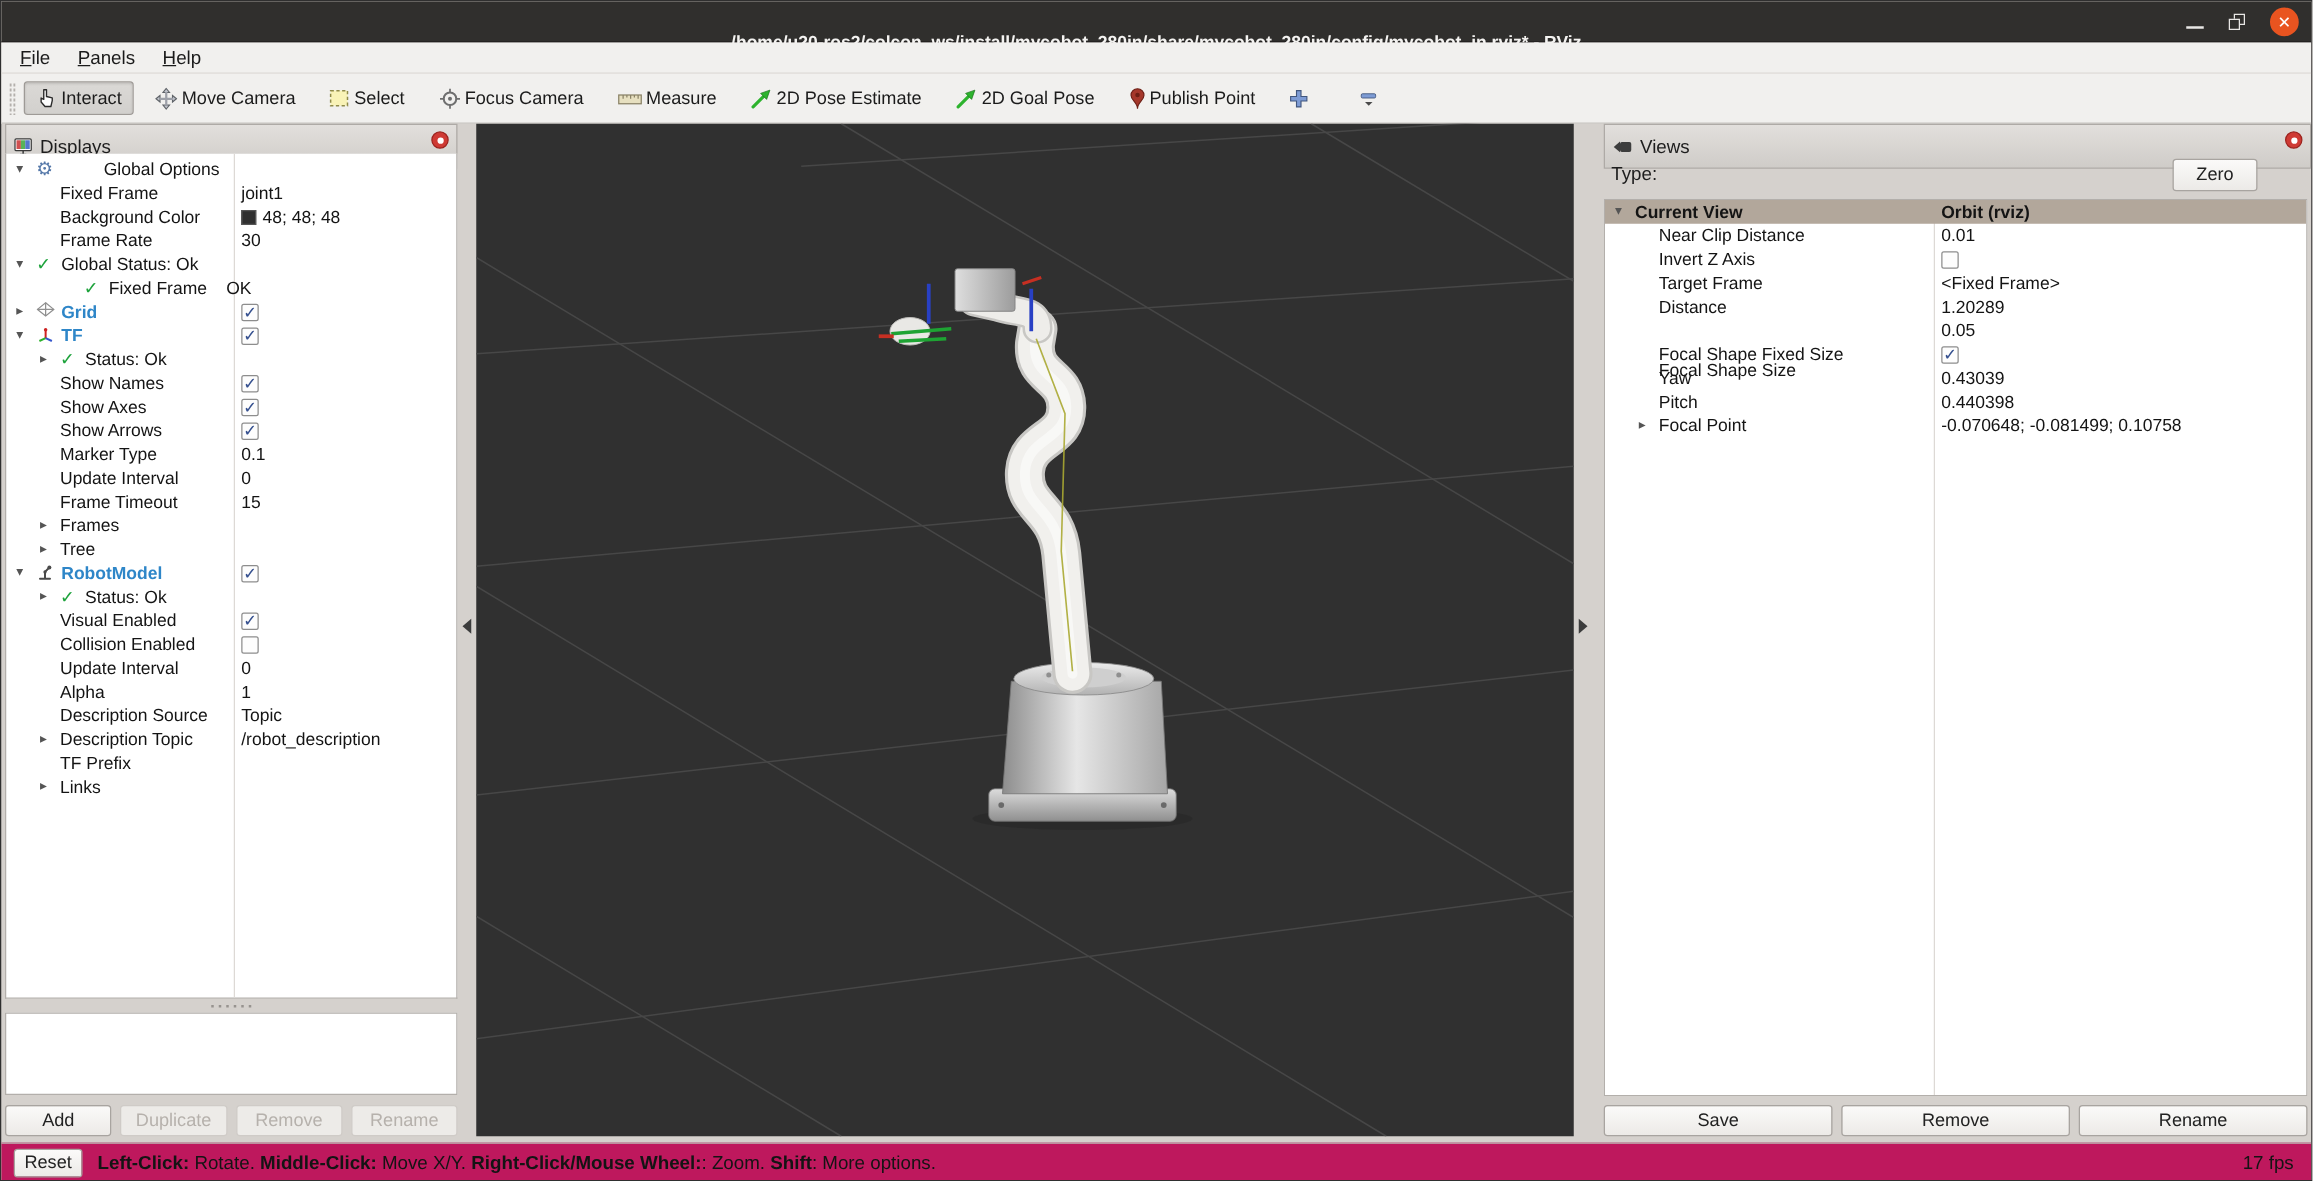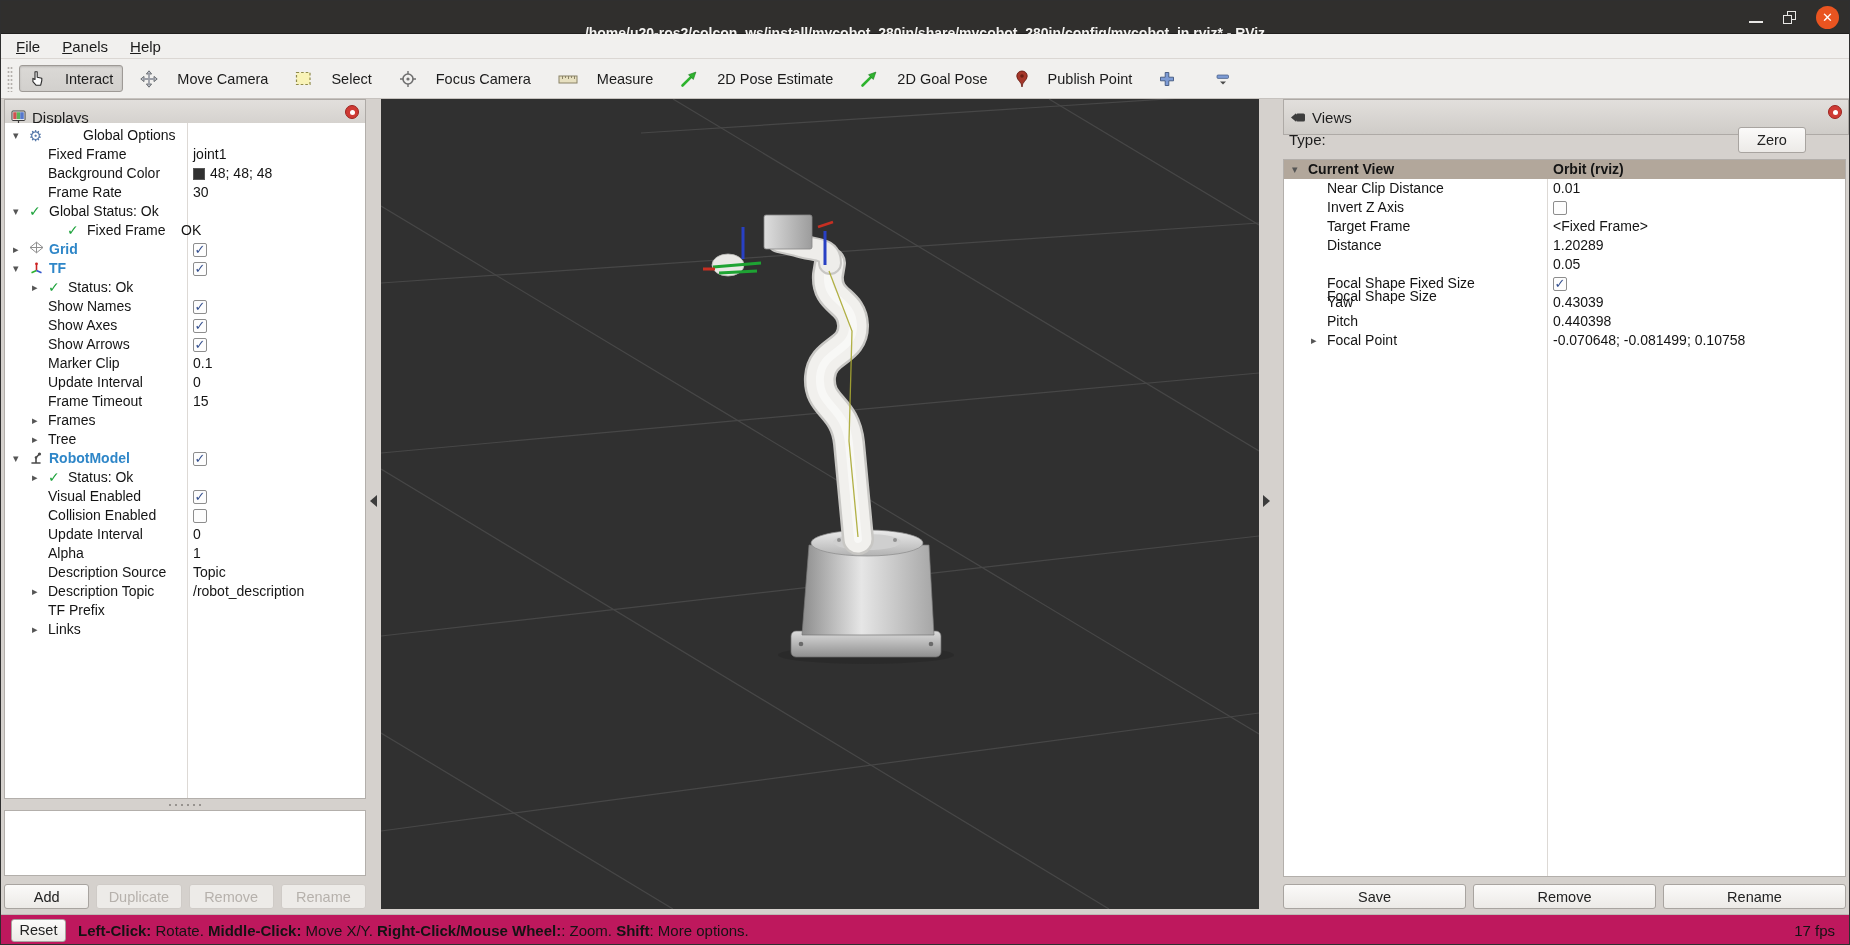--- a/index.html
+++ b/index.html
@@ -24,21 +24,21 @@
   .menubar { position:absolute; left:0; top:33px; width:100%; height:25px; background:#f1f0ee;
              border-bottom:1px solid #dbd7d3; display:flex; align-items:center; padding-left:4px; }
   .menu-item { font-size:15px; color:#1a1a1a; padding:2px 11px; }
   .menu-item::first-letter { text-decoration:underline; }
 
   
   .toolbar { position:absolute; left:0; top:58px; width:100%; height:40px; background:#f1f0ee;
              border-bottom:1px solid #c6c2be; display:flex; align-items:center; padding-left:4px; }
   .tb-grip { width:6px; height:26px; margin:0 6px 0 2px;
              background-image:radial-gradient(#b4b0ac 1px, transparent 1.1px); background-size:3px 4px; }
-  .tb-btn { display:flex; align-items:center; gap:19px; padding:4px 9px; margin-right:7px; border-radius:3px;
+  .tb-btn { display:flex; align-items:center; gap:3px; padding:4px 9px; margin-right:7px; border-radius:3px;
             border:1px solid transparent; font-size:14.5px; color:#1b1b1b; }
   .tb-btn.selected { background:linear-gradient(#dbd9d6,#d2d0cd); border:1px solid #9e9a96;
                      box-shadow:inset 0 1px 2px rgba(0,0,0,.15); }
   .ticon { display:inline-flex; align-items:center; justify-content:center; }
   .tb-overflow { margin-left:24px; display:inline-flex; }
 
   
   .panel-header { position:absolute; height:36px; background:linear-gradient(#e2dfdc,#cfccc8);
                   border:1px solid #aeaaa6; display:flex; align-items:center; padding:0 6px; font-size:15px; color:#1d1d1d; }
   .panel-header .ph-title { margin-left:6px; }
@@ -286,21 +286,21 @@
       </div>
       <div class="trow">
         <span class="tlabel" style="left: 43px;">Show Axes</span>
         <span class="cbx on" style="left: 188px;">✓</span>
       </div>
       <div class="trow">
         <span class="tlabel" style="left: 43px;">Show Arrows</span>
         <span class="cbx on" style="left: 188px;">✓</span>
       </div>
       <div class="trow">
-        <span class="tlabel" style="left: 43px;">Marker Clip</span>
+        <span class="tlabel" style="left: 43px;">Marker Type</span>
         <span class="tval" style="left: 188px;">0.1</span>
       </div>
       <div class="trow">
         <span class="tlabel" style="left: 43px;">Update Interval</span>
         <span class="tval" style="left: 188px;">0</span>
       </div>
       <div class="trow">
         <span class="tlabel" style="left: 43px;">Frame Timeout</span>
         <span class="tval" style="left: 188px;">15</span>
       </div>

